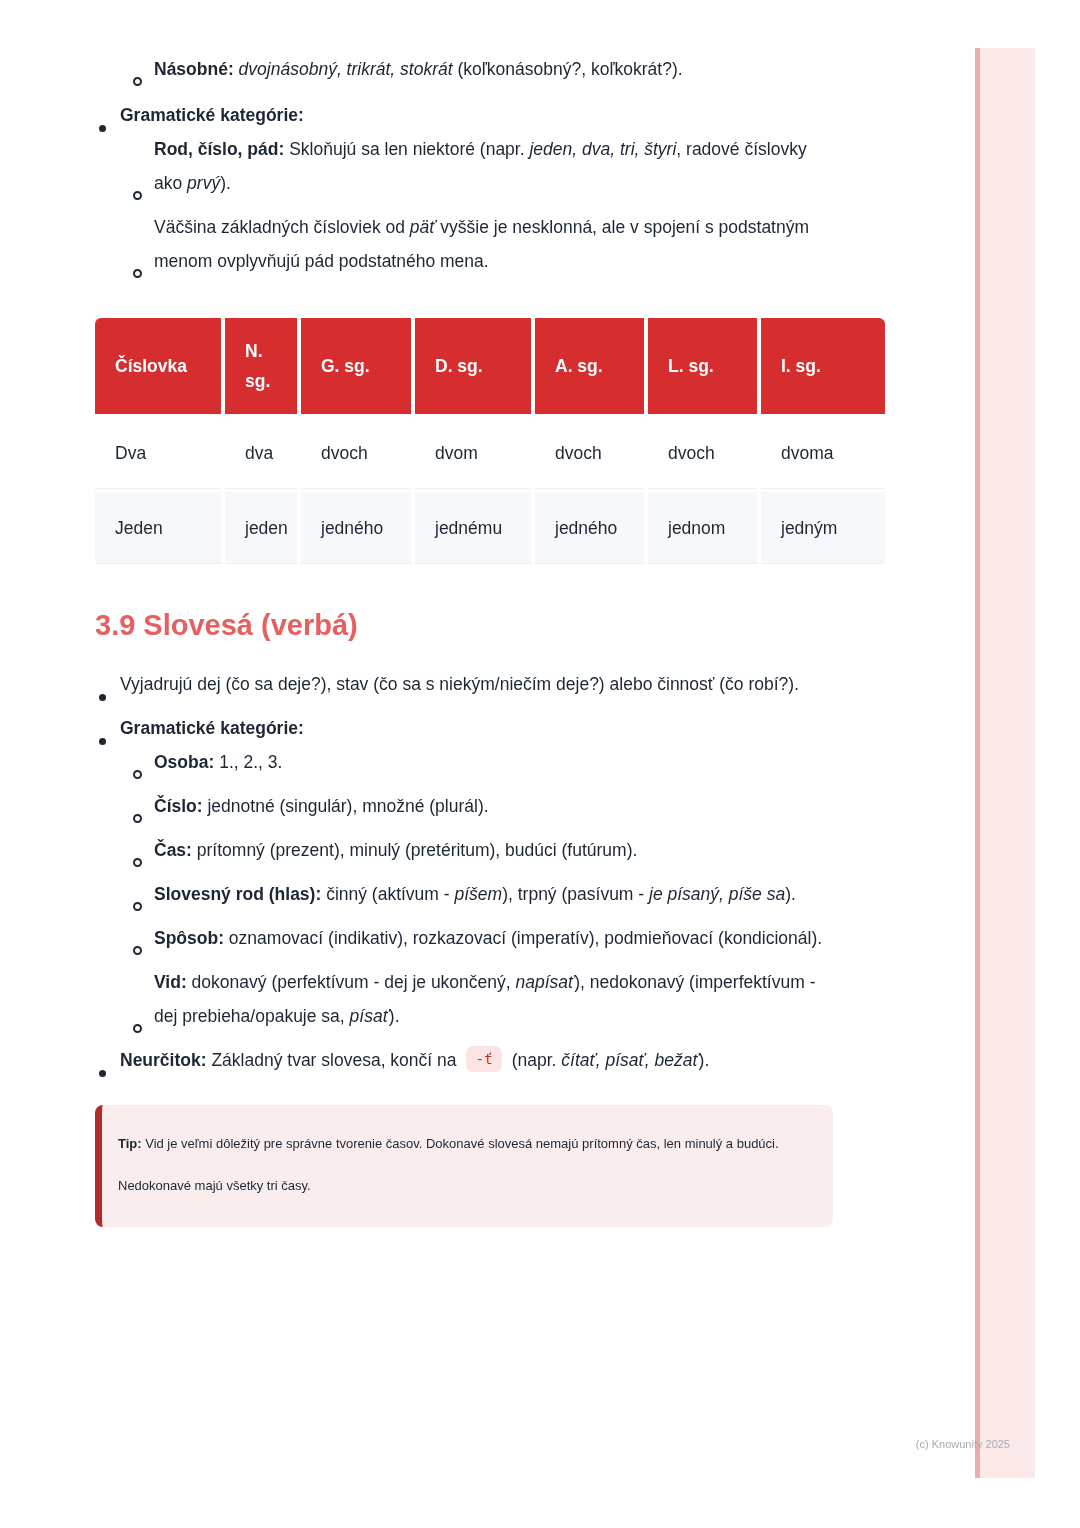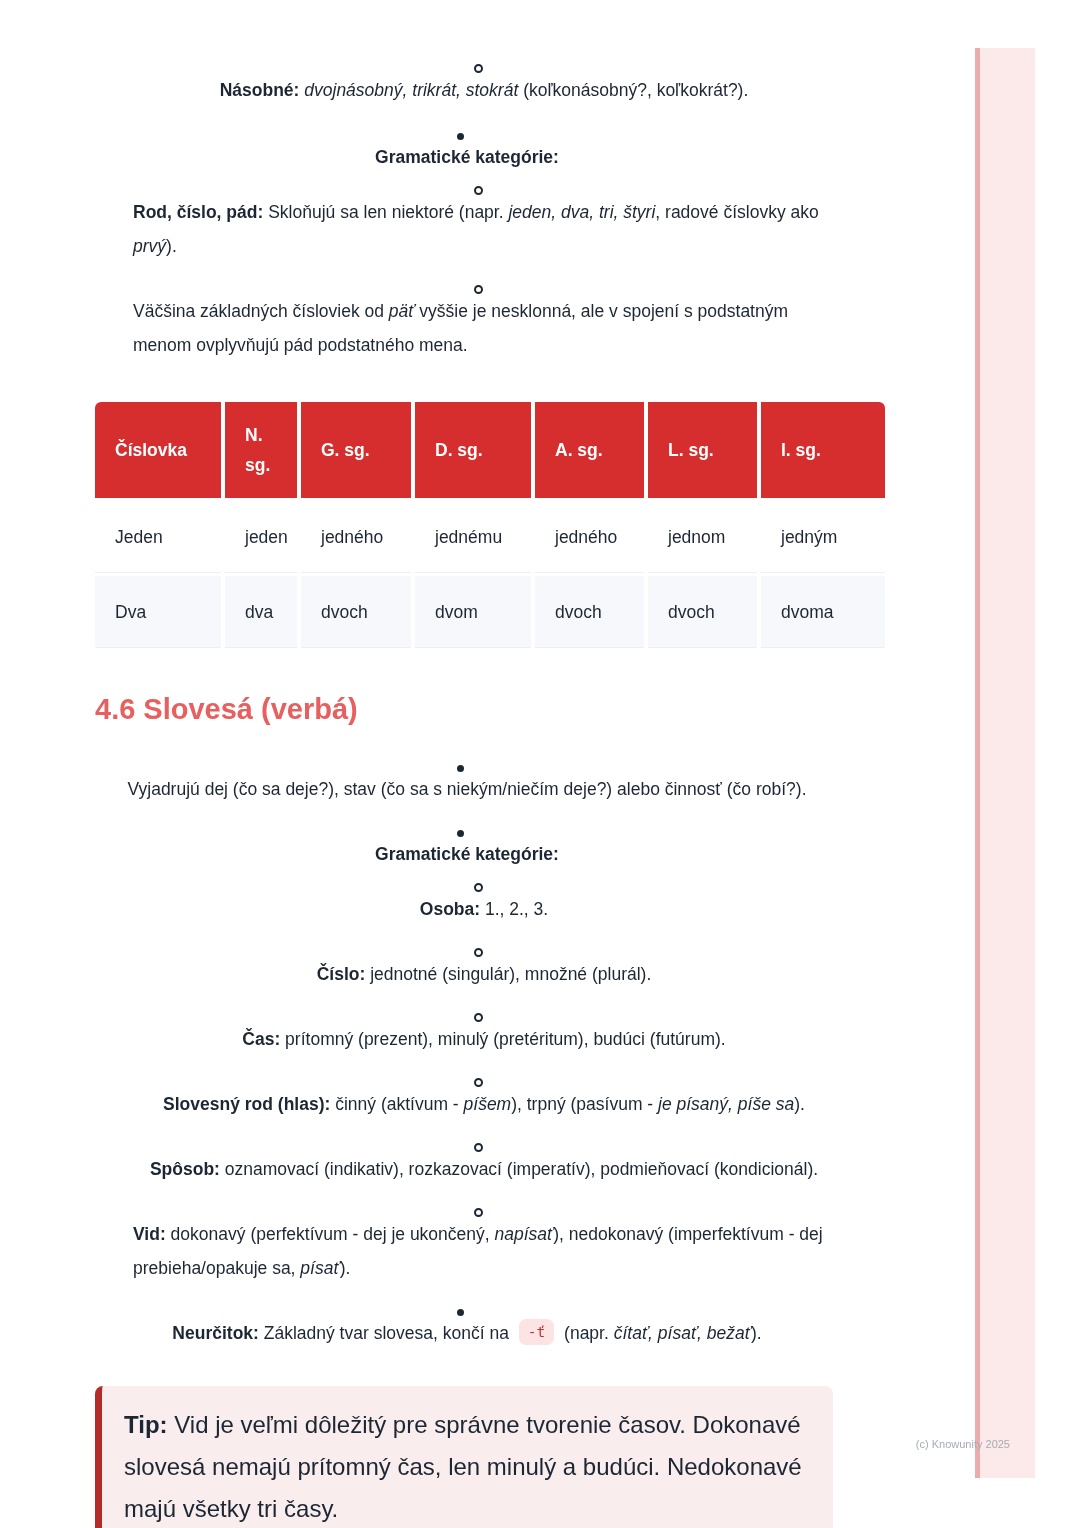--- a/index.html
+++ b/index.html
@@ -16,24 +16,23 @@
     background:#fce9e9;
     border-left:5px solid #edacac;
     z-index:1;
   }
   .content {
     position:absolute; left:95px; top:52px;
     width:740px; z-index:2;
   }
   
   .li {
-    display:flex; align-items:center;
+    display:flex; align-items:flex-end;
     font-size:17.5px; line-height:34px;
     margin-bottom:10px;
-    flex-direction:column;
   }
   .li .txt { flex:1 1 auto; min-width:0; }
   .li.l1 { padding-left:4px; }
   .li.l1 .marker {
     flex:0 0 auto; width:7px; height:7px; border-radius:50%;
     background:#1d2734; margin:14px 14px 0 0;
   }
   .li.l2 { padding-left:38px; }
   .li.l2 .marker {
     flex:0 0 auto; width:9px; height:9px; border-radius:50%;
@@ -80,26 +79,26 @@
   table.decl tbody tr:nth-child(1) td { background:#ffffff; box-shadow: inset 0 -1px 0 #eef0f3; }
   table.decl tbody tr:nth-child(2) td { background:#f7f8fb; box-shadow: inset 0 -1px 0 #eceff2; }
   
   h2.section-title {
     color:#e7605f; font-size:29px; font-weight:700;
     line-height:36px;
     margin-top:40px; margin-bottom:24px;
   }
   
   .tip {
-    margin-top:36px; width:738px;
+    margin-top:28px; width:738px;
     background:#f9eded;
     border-left:7px solid #b32b2b;
     border-radius:8px;
-    padding:18px 30px 20px 22px;
-    font-size:24px; line-height:42px;
+    padding:18px 30px 20px 16px;
+    font-size:13px; line-height:42px;
   }
   
   .footer {
     position:absolute; top:1438px; right:70px;
     font-size:11px; color:#a6abb4; z-index:3;
   }
 </style>
 </head>
 <body>
 
@@ -142,41 +141,41 @@
         <th>N. sg.</th>
         <th>G. sg.</th>
         <th>D. sg.</th>
         <th>A. sg.</th>
         <th>L. sg.</th>
         <th>I. sg.</th>
       </tr>
     </thead>
     <tbody>
       <tr>
+        <td>Dva</td>
+        <td>dva</td>
+        <td>dvoch</td>
+        <td>dvom</td>
+        <td>dvoch</td>
+        <td>dvoch</td>
+        <td>dvoma</td>
+      </tr>
+      <tr>
         <td>Jeden</td>
         <td>jeden</td>
         <td>jedného</td>
         <td>jednému</td>
         <td>jedného</td>
         <td>jednom</td>
         <td>jedným</td>
       </tr>
-      <tr>
-        <td>Dva</td>
-        <td>dva</td>
-        <td>dvoch</td>
-        <td>dvom</td>
-        <td>dvoch</td>
-        <td>dvoch</td>
-        <td>dvoma</td>
-      </tr>
     </tbody>
   </table>
 
-  <h2 class="section-title">4.6 Slovesá (verbá)</h2>
+  <h2 class="section-title">3.9 Slovesá (verbá)</h2>
 
   <section>
     <div class="li l1">
       <span class="marker"></span>
       <span class="txt"><span>Vyjadrujú dej (čo sa deje?), stav (čo sa s niekým/niečím deje?) alebo činnosť (čo robí?).</span></span>
     </div>
     <div class="li l1 tight">
       <span class="marker"></span>
       <span class="txt"><span class="b">Gramatické kategórie:</span></span>
     </div>

